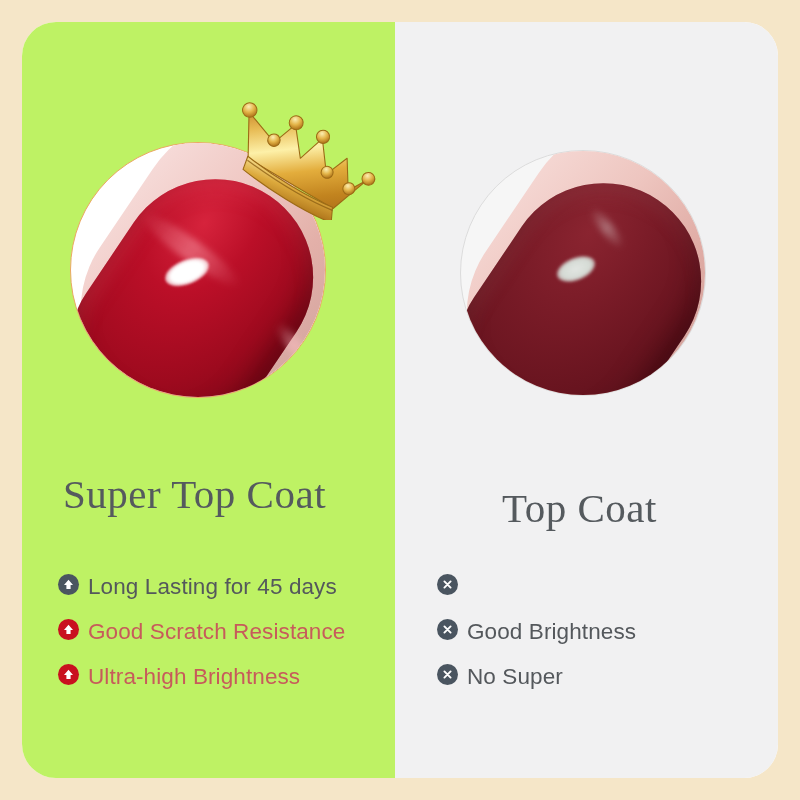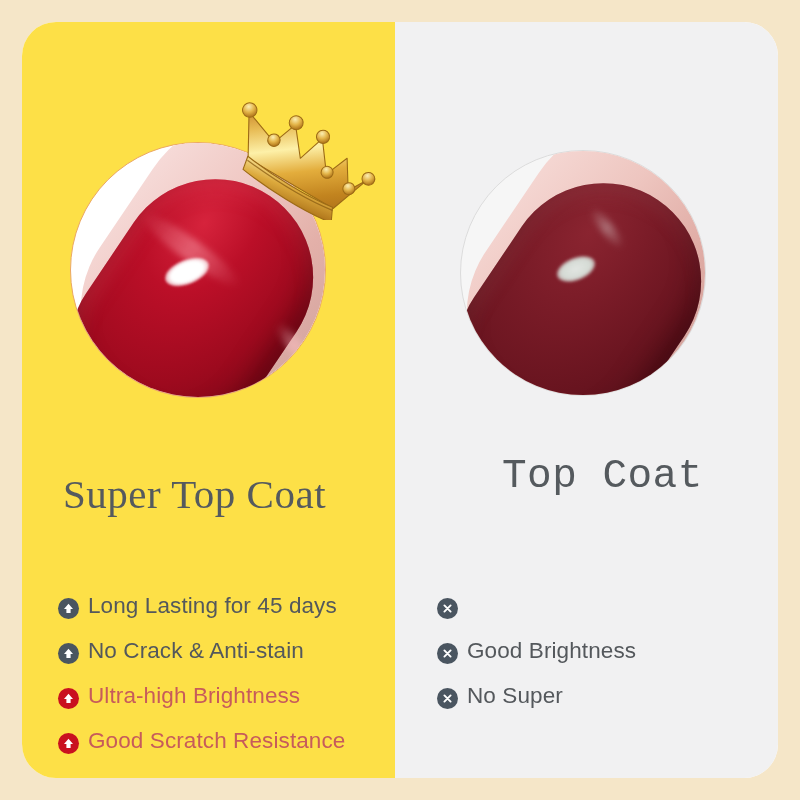--- a/index.html
+++ b/index.html
@@ -15,21 +15,21 @@
   }
   .card{
     position:absolute;left:22px;top:22px;
     width:756px;height:756px;
     border-radius:34px;
     overflow:hidden;
     background:#ffffff;
     display:flex;
   }
   .panel{position:relative;height:100%;}
-  .panel-left{width:373px;background:#fde047;}
+  .panel-left{width:373px;background:#bef264;}
   .panel-right{width:383px;background:#f1f1f2;}
 
   
   .circle-wrap{position:absolute;}
   .circle{
     position:absolute;left:0;top:0;
     border-radius:50%;
     overflow:hidden;
   }
   .circle-left{
@@ -137,27 +137,27 @@
   
   .title{
     position:absolute;
     font-family:"Liberation Serif", serif;
     font-size:41px;
     color:#555a5e;
     letter-spacing:.5px;
     white-space:nowrap;
   }
   .title-left{left:41px;top:448px;}
-  .title-right{left:480px;top:431px;font-family:Liberation Mono, monospace;}
+  .title-right{left:480px;top:462px;}
 
   
   .list{position:absolute;}
   .list-left{left:36px;top:552px;}
   .item{
-    display:flex;align-items:flex-end;
+    display:flex;align-items:flex-start;
     height:45px;
   }
   .badge{
     width:21px;height:21px;border-radius:50%;
     flex:0 0 21px;
     display:flex;align-items:center;justify-content:center;
     margin-right:9px;
   }
   .badge.dark{background:#4a5560;}
   .badge.red{background:#c9111f;}
@@ -236,42 +236,34 @@
       <div class="list list-left">
         <div class="item">
           <span class="badge red" style="background: rgb(74, 85, 96);">
             <svg width="13" height="13" viewBox="0 0 13 13">
                 <path d="M6.5 1.8 L11 7 H8.6 V11 H4.4 V7 H2 Z" fill="#ffffff"></path>
               </svg>
           </span>
           <span class="itxt" style="color: rgb(84, 88, 92);">Long Lasting for 45 days</span>
         </div>
         <div class="item">
-          <span class="badge red" style="background: rgb(74, 85, 96);">
+          <span class="badge red" style="background: rgb(201, 17, 31);">
             <svg width="13" height="13" viewBox="0 0 13 13">
                 <path d="M6.5 1.8 L11 7 H8.6 V11 H4.4 V7 H2 Z" fill="#ffffff"></path>
               </svg>
           </span>
-          <span class="itxt" style="color: rgb(84, 88, 92);">No Crack &amp; Anti-stain</span>
+          <span class="itxt red" style="color: rgb(199, 91, 91);">Good Scratch Resistance</span>
         </div>
         <div class="item">
           <span class="badge red" style="background: rgb(201, 17, 31);">
             <svg width="13" height="13" viewBox="0 0 13 13">
                 <path d="M6.5 1.8 L11 7 H8.6 V11 H4.4 V7 H2 Z" fill="#ffffff"></path>
               </svg>
           </span>
           <span class="itxt red" style="color: rgb(199, 91, 91);">Ultra-high Brightness</span>
-        </div>
-        <div class="item">
-          <span class="badge red" style="background: rgb(201, 17, 31);">
-            <svg width="13" height="13" viewBox="0 0 13 13">
-                <path d="M6.5 1.8 L11 7 H8.6 V11 H4.4 V7 H2 Z" fill="#ffffff"></path>
-              </svg>
-          </span>
-          <span class="itxt red" style="color: rgb(199, 91, 91);">Good Scratch Resistance</span>
         </div>
       </div>
     </div>
 
     <div class="panel panel-right">
 
       <div class="circle-wrap" style="left:65px;top:128px;">
         <div class="circle circle-right">
           <div class="fshadow fshadow-r"></div>
           <div class="finger finger-r"></div>

